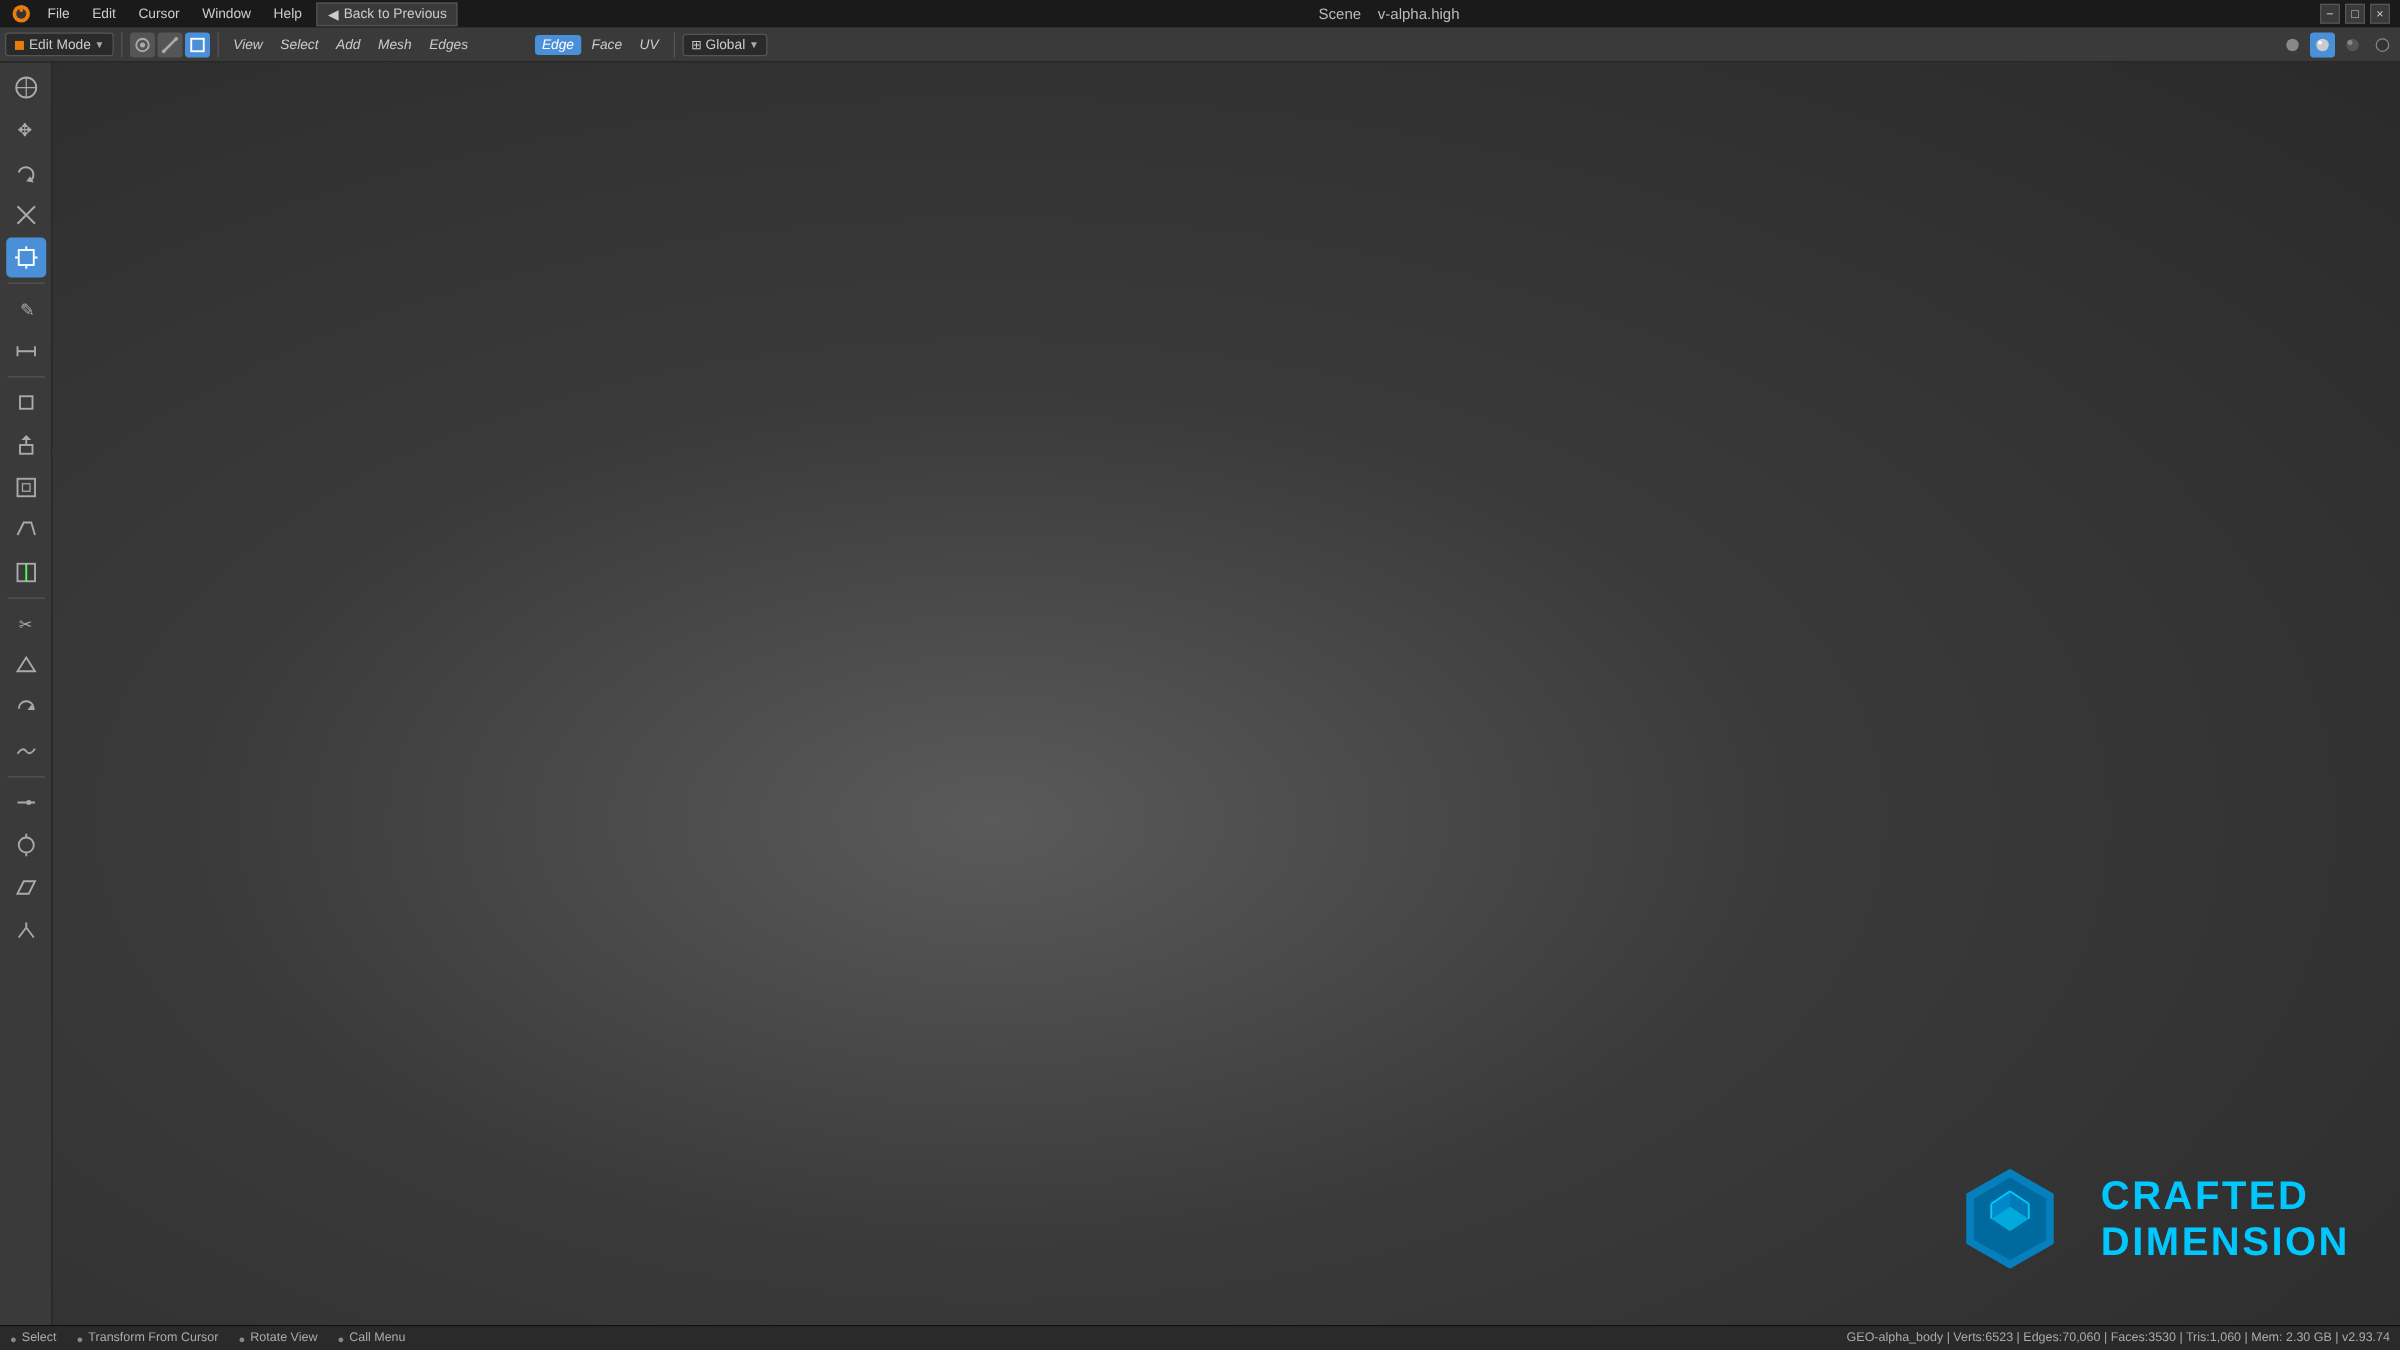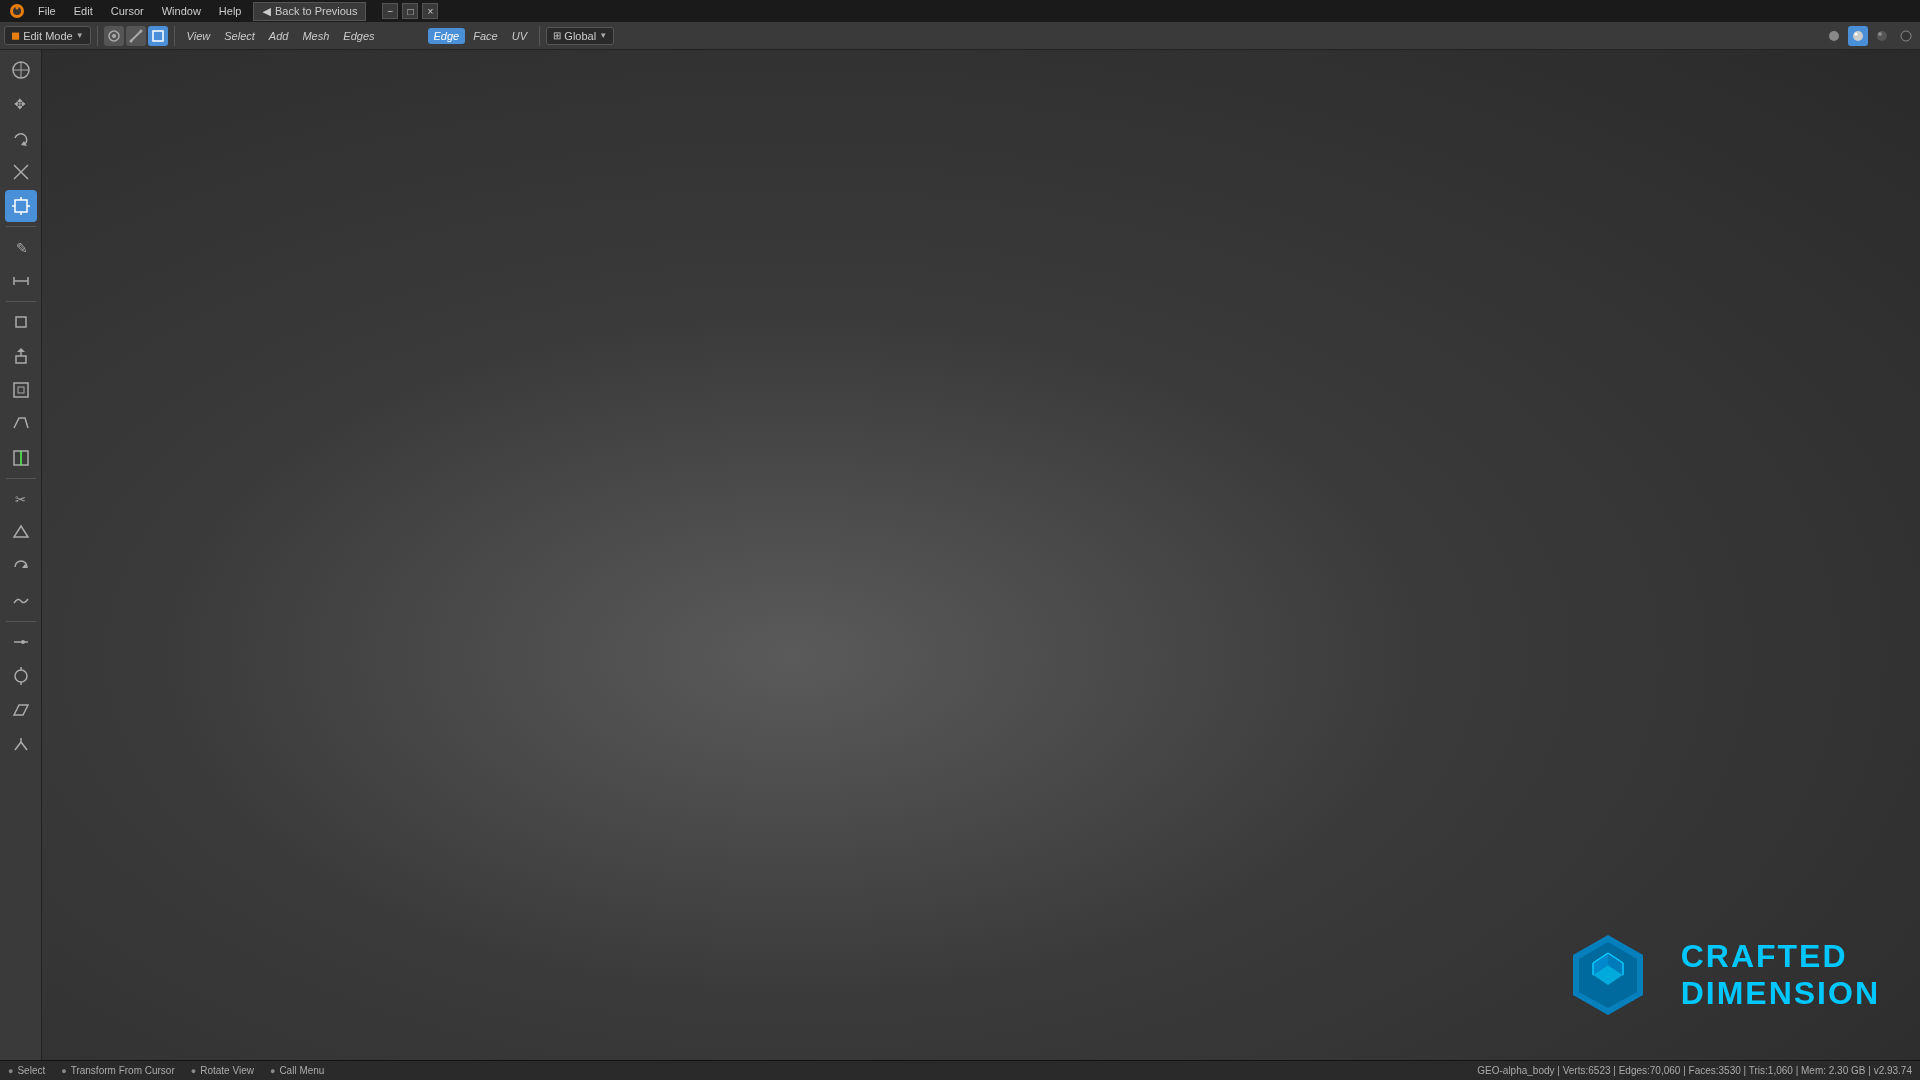--- a/index.html
+++ b/index.html
@@ -221,20 +221,25 @@
     </div>
     <span class="title-menu-item">File</span>
     <span class="title-menu-item">Edit</span>
     <span class="title-menu-item">Cursor</span>
     <span class="title-menu-item">Window</span>
     <span class="title-menu-item">Help</span>
     <div id="back-to-previous">
       <span>◀</span>
       <span>Back to Previous</span>
     </div>
+  </div>
+  <div id="title-bar-center">
+    <span>Scene</span>
+    &nbsp;&nbsp;
+    <span>v-alpha.high</span>
   </div>
   <div id="title-bar-right">
     <div class="win-btn">−</div>
     <div class="win-btn">□</div>
     <div class="win-btn">×</div>
   </div>
 </div>
 
 <div id="toolbar">
 

